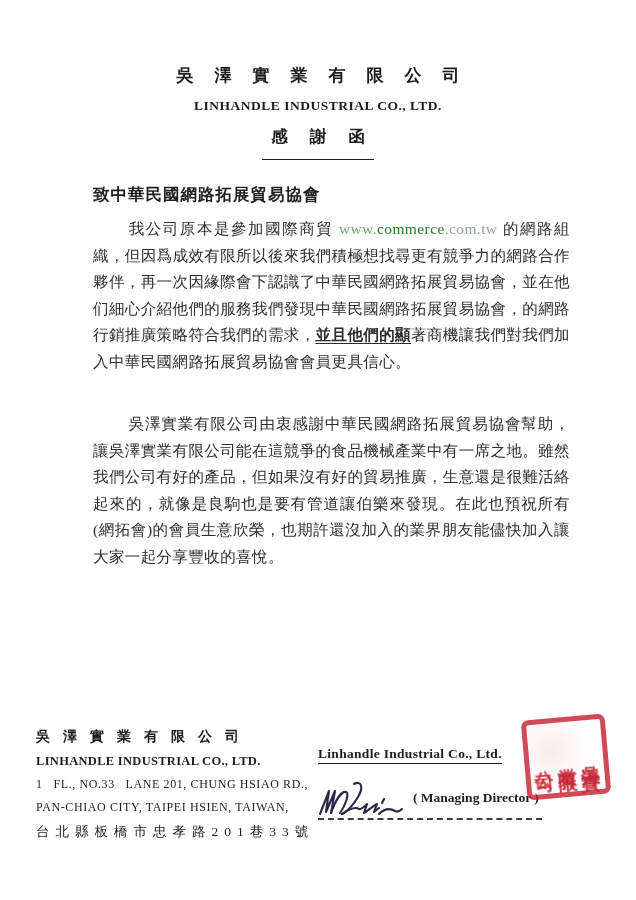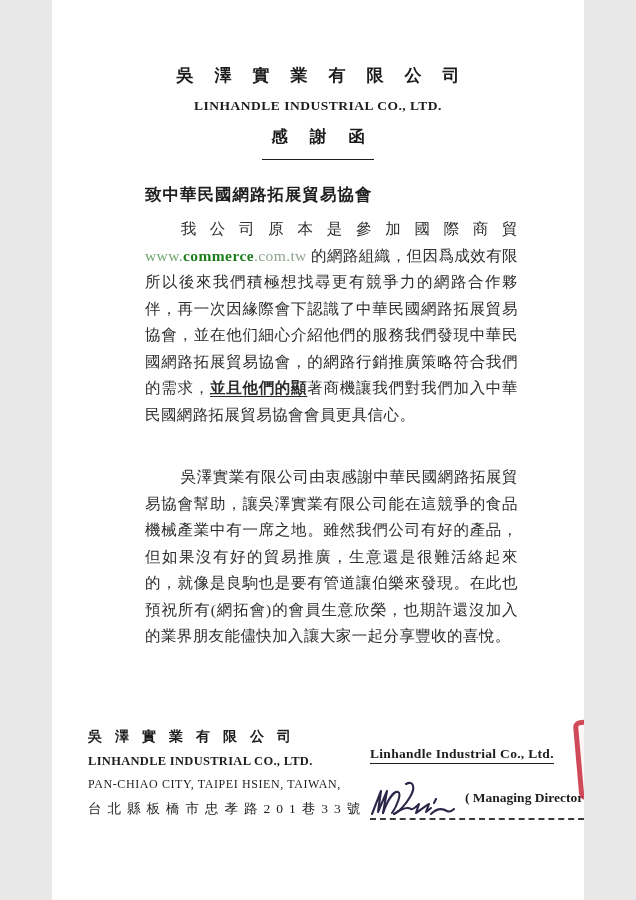--- a/index.html
+++ b/index.html
@@ -1,19 +1,19 @@
 <!DOCTYPE html>
 <html><head>
 <meta charset="utf-8">
 <style>
   * { box-sizing: border-box; }
   html,body { margin:0; padding:0; background:#e8e8e8; }
   .page {
     position: relative;
-    width: 532px;
+    width: 636px;
     height: 900px;
     margin: 0 auto;
     background: #ffffff;
     font-family: "Liberation Serif", "DejaVu Serif", serif;
     color: #2a2a2a;
     overflow: hidden;
   }
   .header { padding-top: 64px; text-align: center; }
   .company-zh {
     font-size: 17px;
@@ -55,21 +55,21 @@
   }
   .para {
     font-size: 15.5px;
     line-height: 26.5px;
     text-indent: 2.3em;
     margin: 0 0 36px 0;
     letter-spacing: 0.4px;
     color: #2d2d2d;
   }
   .url-www  { color: #6fa86f; }
-  .url-core { color: #1f7f1f; font-weight: bold; }
+  .url-core { color: #1f7f1f; font-weight: normal; }
   .url-tld  { color: #90a590; }
   .u-underline { text-decoration: underline; text-underline-offset: 3px; font-weight: bold; }
 
   .footer-left {
     position: absolute;
     left: 36px;
     top: 728px;
     color: #1d1d1d;
   }
   .footer-left .f-company-zh {
@@ -179,20 +179,21 @@
 
     <p class="para"><span>我公司原本是參加國際商貿 </span><span class="url-www">www.</span><span class="url-core">commerce</span><span class="url-tld">.com.tw</span><span> 的網路組織，但因爲成效有限所以後來我們積極想找尋更有競爭力的網路合作夥伴，再一次因緣際會下認識了中華民國網路拓展貿易協會，並在他们細心介紹他們的服務我們發現中華民國網路拓展貿易協會，的網路行銷推廣策略符合我們的需求，</span><span class="u-underline">並且他們的顯</span><span>著商機讓我們對我們加入中華民國網路拓展貿易協會會員更具信心。</span></p>
 
 
     <p class="para">吳澤實業有限公司由衷感謝中華民國網路拓展貿易協會幫助，讓吳澤實業有限公司能在這競爭的食品機械產業中有一席之地。雖然我們公司有好的產品，但如果沒有好的貿易推廣，生意還是很難活絡起來的，就像是良駒也是要有管道讓伯樂來發現。在此也預祝所有(網拓會)的會員生意欣榮，也期許還沒加入的業界朋友能儘快加入讓大家一起分享豐收的喜悅。</p>
   </div>
 
   <div class="footer-left">
     <p class="f-company-zh">吳澤實業有限公司</p>
     <p class="f-company-en">LINHANDLE INDUSTRIAL CO., LTD.</p>
+    <p class="f-addr">1   FL., NO.33   LANE 201, CHUNG HSIAO RD.,</p>
     <p class="f-addr">PAN-CHIAO CITY, TAIPEI HSIEN, TAIWAN,</p>
     <p class="f-addr-zh">台北縣板橋市忠孝路201巷33號</p>
   </div>
 
   <div class="footer-right">
     <p class="sig-company">Linhandle Industrial Co., Ltd.</p>
     <div class="sig-row">
       <svg class="signature-svg" width="92" height="44" viewBox="0 0 92 44">
         <g fill="none" stroke="#2b2547" stroke-width="2.1" stroke-linecap="round" stroke-linejoin="round">
           <path d="M4,36 L13,13 L10,34 L19,13 L15,35"></path>

